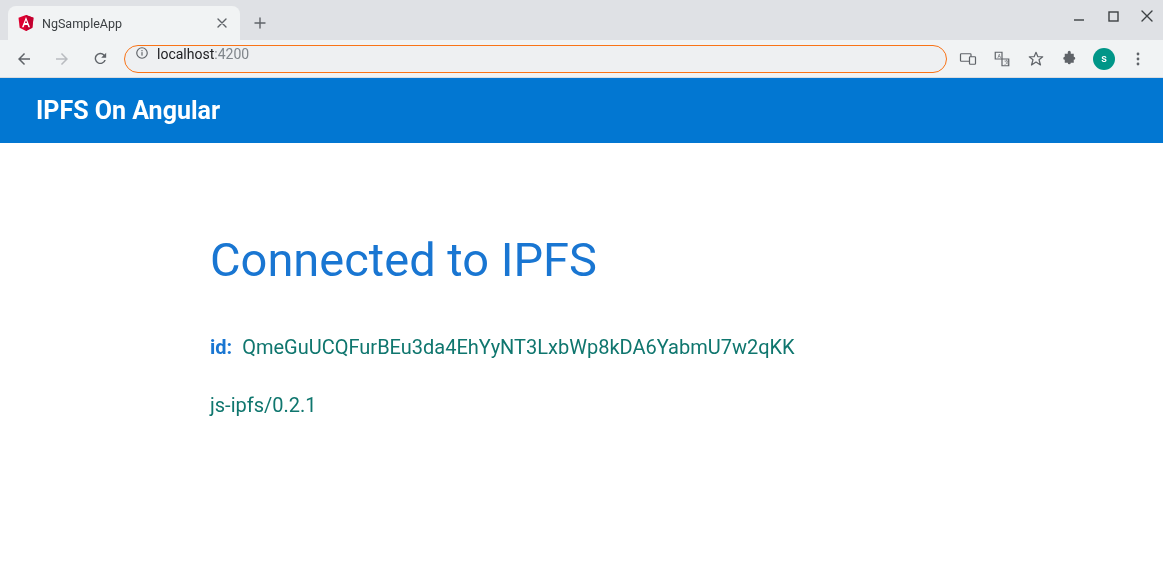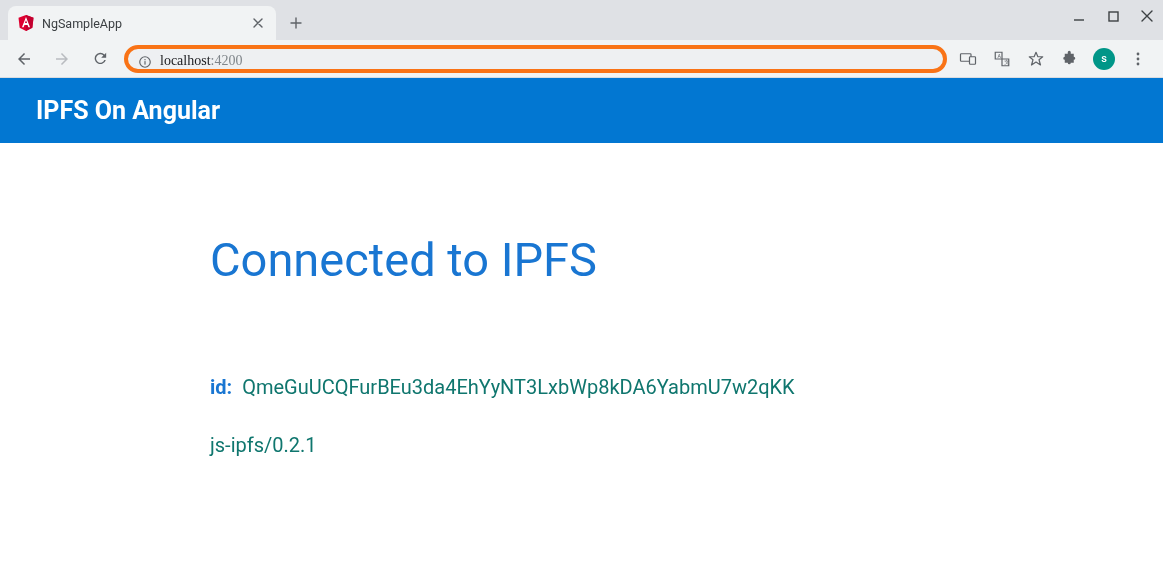--- a/index.html
+++ b/index.html
@@ -16,21 +16,21 @@
       background: #dfe1e5;
       height: 40px;
       display: flex;
       align-items: flex-end;
       padding-left: 8px;
       position: relative;
     }
     .tab {
       background: #f1f3f4;
       height: 34px;
-      width: 268px;
+      width: 232px;
       border-radius: 8px 8px 0 0;
       display: flex;
       align-items: center;
       padding: 0 10px;
       gap: 8px;
       font-size: 12.5px;
       color: #3c4043;
       position: relative;
     }
     .tab .favicon {
@@ -61,23 +61,23 @@
       padding: 0 10px;
       gap: 10px;
       border-bottom: 1px solid #dadce0;
     }
     .nav-btn {
       width: 28px; height: 28px; display:flex; align-items:center; justify-content:center;
       color:#5f6368; border-radius: 50%; cursor:pointer;
     }
     .nav-btn.disabled { color: #b9bcc0; cursor: default; }
     .omnibox {
-      flex: 1; height: 28px; background: #eef0f2; border: 4px solid #f97316;
-      border-radius: 14px; display:flex; align-items:flex-end; padding: 0 10px;
-      gap: 8px; color:#202124; font-size: 14px; font-family: Liberation Serif, serif;
+      flex: 1; height: 28px; background: #eef0f2; border: 1px solid #f97316;
+      border-radius: 14px; display:flex; align-items:flex-start; padding: 0 10px;
+      gap: 8px; color:#202124; font-size: 14px;
     }
     .omnibox .info-icon { color:#5f6368; display:flex; align-items:center; }
     .omnibox .url { flex:1; white-space:nowrap; overflow:hidden; }
     .omnibox .url .host { color:#202124; }
     .omnibox .url .port { color:#80868b; }
     .right-icons { display:flex; align-items:center; gap: 12px; color:#5f6368; padding-right: 4px; }
     .right-icons .ic { width: 22px; height:22px; display:flex; align-items:center; justify-content:center; cursor:pointer; }
     .avatar {
       width: 22px; height: 22px; border-radius:50%; background:#009688; color:#fff;
       display:flex; align-items:center; justify-content:center; font-size:11px; font-weight:500;
@@ -108,21 +108,20 @@
     .field {
       font-size: 20px;
       margin-bottom: 34px;
       display:flex;
       gap: 10px;
       align-items: baseline;
     }
     .field .label {
       color: #1976d2;
       font-weight: 700;
-      margin-top: 40px;
     }
     .field .value {
       color: #0f766e;
       font-weight: 400;
     }
 
     svg { display:block; }
   </style>
 </head>
 <body>

